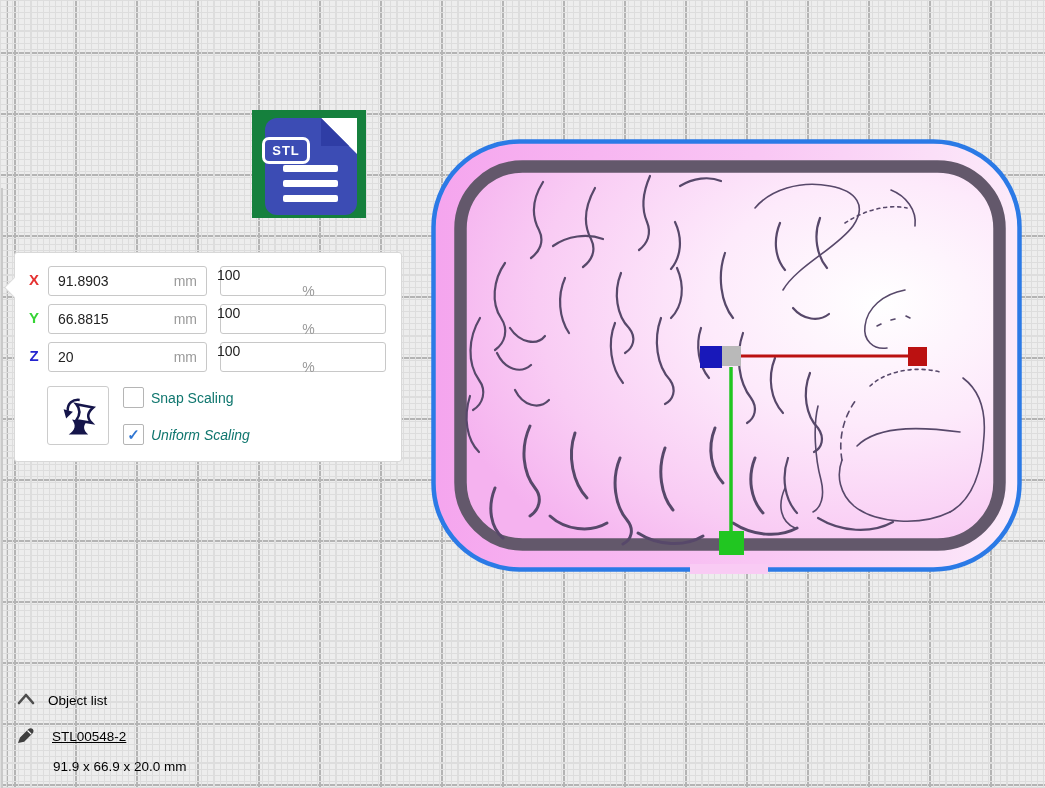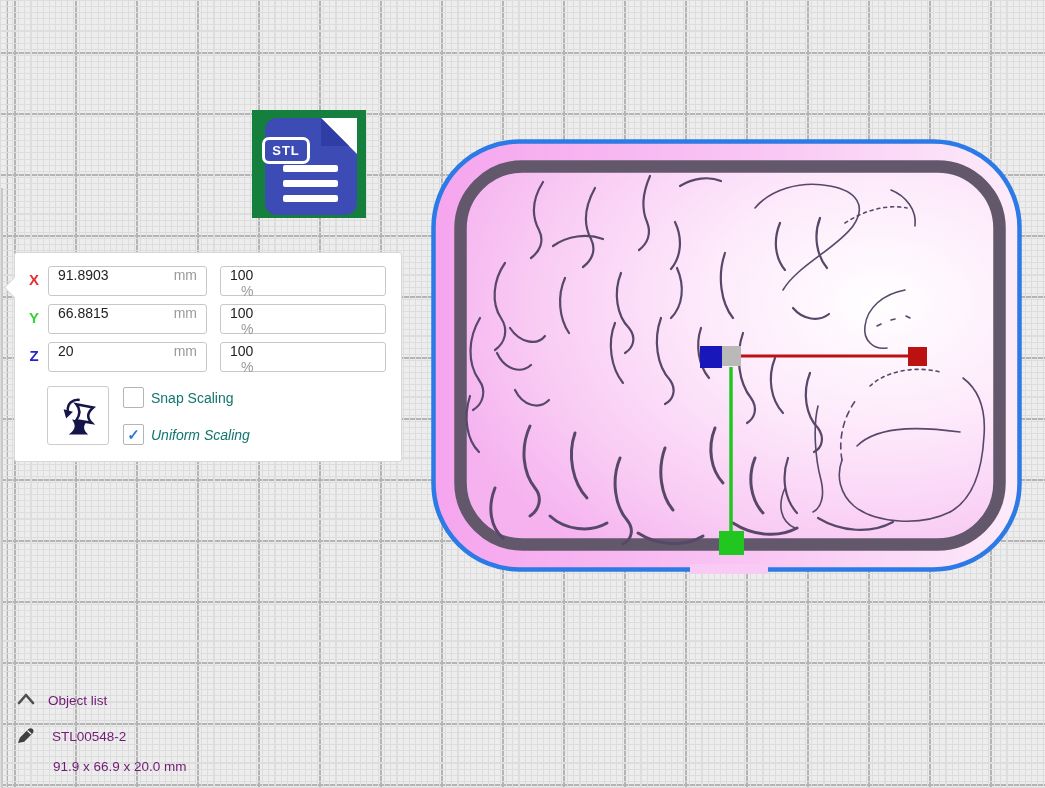--- a/index.html
+++ b/index.html
@@ -29,41 +29,41 @@
     color:#fff;font-weight:bold;font-size:13px;letter-spacing:1px;display:flex;align-items:center;justify-content:center;}
   .stl-bar{left:31px;width:55px;height:7px;border-radius:2px;background:#ffffff;}
 
   
   .model-svg{left:425px;top:130px;}
 
   
   .panel{left:14px;top:252px;width:386px;height:208px;background:#ffffff;border:1px solid #d8d8d8;border-radius:3px;}
   .panel-arrow{left:-8px;top:27px;width:14px;height:14px;background:#ffffff;border-left:1px solid #d8d8d8;border-bottom:1px solid #d8d8d8;transform:rotate(45deg);}
   .axis-label{width:22px;text-align:center;font-size:15px;font-weight:bold;line-height:28px;position:absolute;left:8px;}
-  .fieldbox{position:absolute;height:28px;border:1px solid #c8c8c8;border-radius:3px;background:#fff;display:flex;align-items:flex-start;}
+  .fieldbox{position:absolute;height:28px;border:1px solid #c8c8c8;border-radius:3px;background:#fff;display:flex;align-items:center;}
   .fieldbox input{border:none;outline:none;flex:1;min-width:0;font-family:"Liberation Sans",sans-serif;font-size:14px;color:#222;padding:0 0 0 9px;background:transparent;}
   .fieldbox .unit{font-size:14px;color:#9a9a9a;padding-right:9px;padding-left:20px;}
   .fb-mm{left:33px;width:157px;}
   .fb-pct{left:205px;width:164px;flex-direction:column;}
   .row-x{top:13px;} .row-y{top:51px;} .row-z{top:89px;}
   .reset-btn{left:32px;top:133px;width:60px;height:57px;border:1px solid #cccccc;border-radius:3px;background:#fff;display:flex;align-items:center;justify-content:center;}
   .checkbox{position:absolute;left:108px;width:19px;height:19px;border:1px solid #b5b5b5;border-radius:2px;background:#fff;
     display:flex;align-items:center;justify-content:center;font-size:15px;font-weight:bold;}
   .checkbox::after{content:"";}
   .checkbox.checked::after{content:"\2713";}
   .cb-label{position:absolute;left:136px;font-size:14px;color:#0f766e;}
   .cb1{top:134px;} .cb1l{top:137px;}
   .cb2{top:171px;} .cb2l{top:174px;font-style:italic;}
 
   
-  .ol-text{font-size:13.5px;color:#701a75;}
+  .ol-text{font-size:13.5px;color:#000000;}
   .ol-toggle{left:16px;top:692px;width:20px;height:14px;}
   .ol-label{left:48px;top:693px;}
   .ol-pencil{left:16px;top:726px;width:19px;height:19px;}
-  .ol-name{left:52px;top:729px;}
+  .ol-name{left:52px;top:729px;text-decoration:underline;}
   .ol-dims{left:18px;top:759px;margin-left:35px;}
 </style>
 </head>
 <body>
 
 <div class="abs plate-edge"></div>
 
 <div class="abs stl-thumb">
   <div class="abs stl-doc"></div>
   <div class="abs stl-fold-white"></div>

